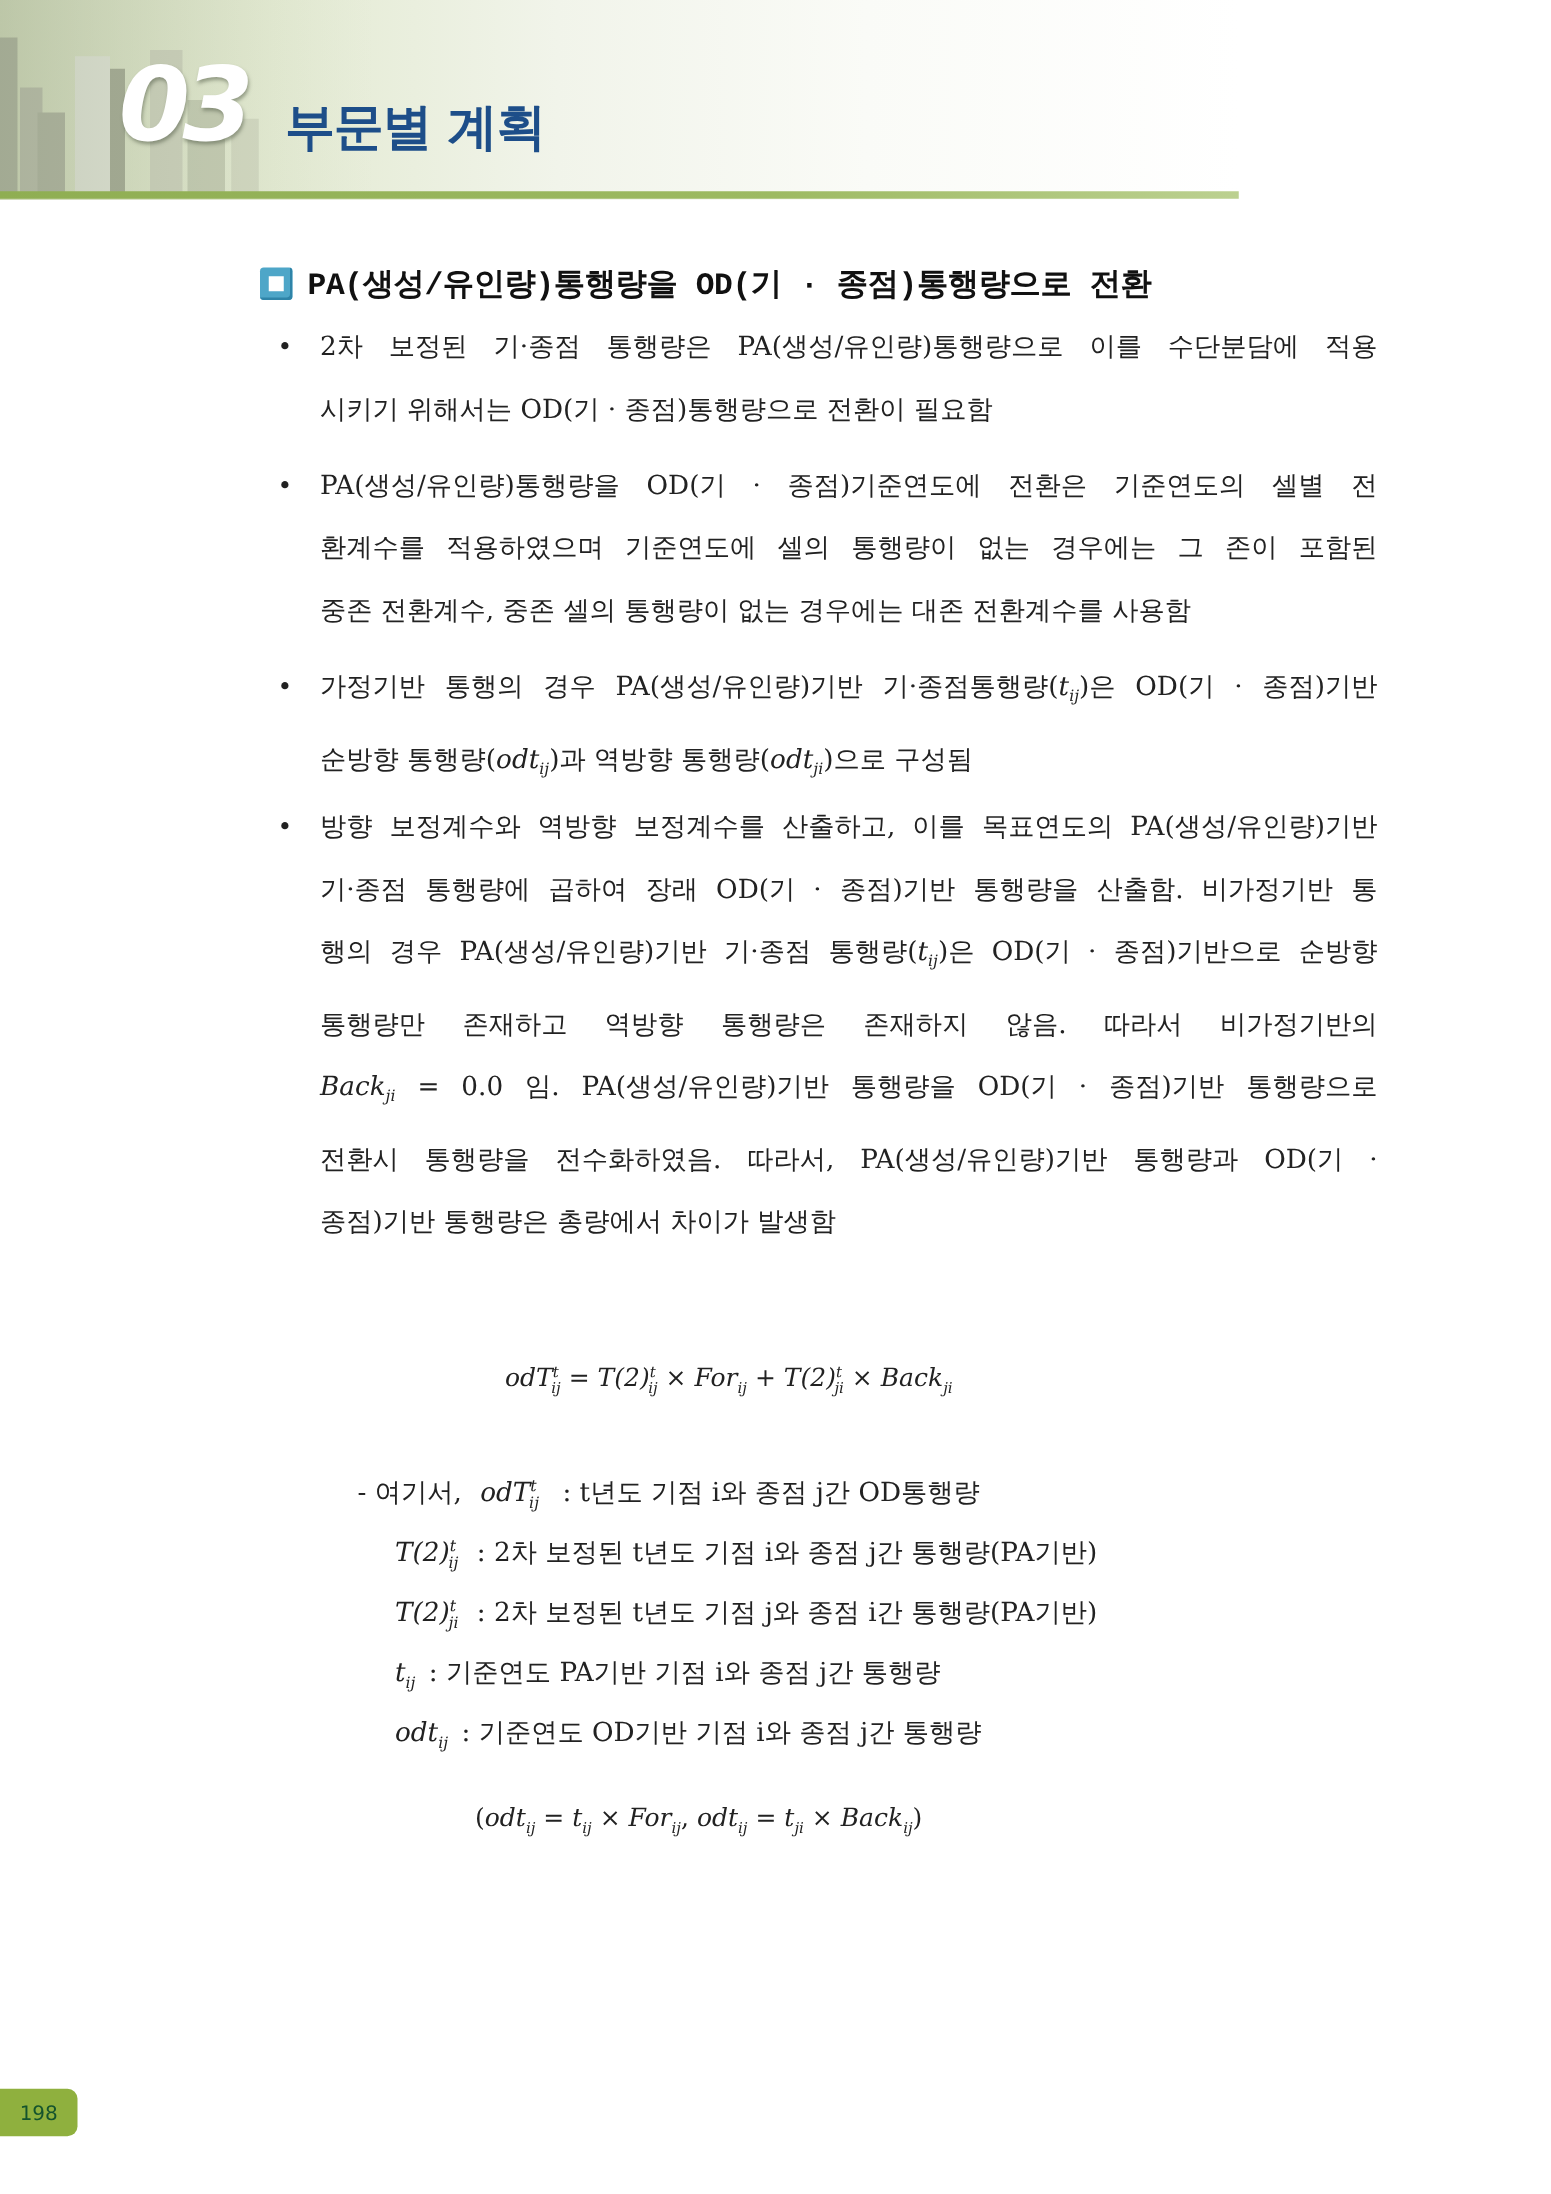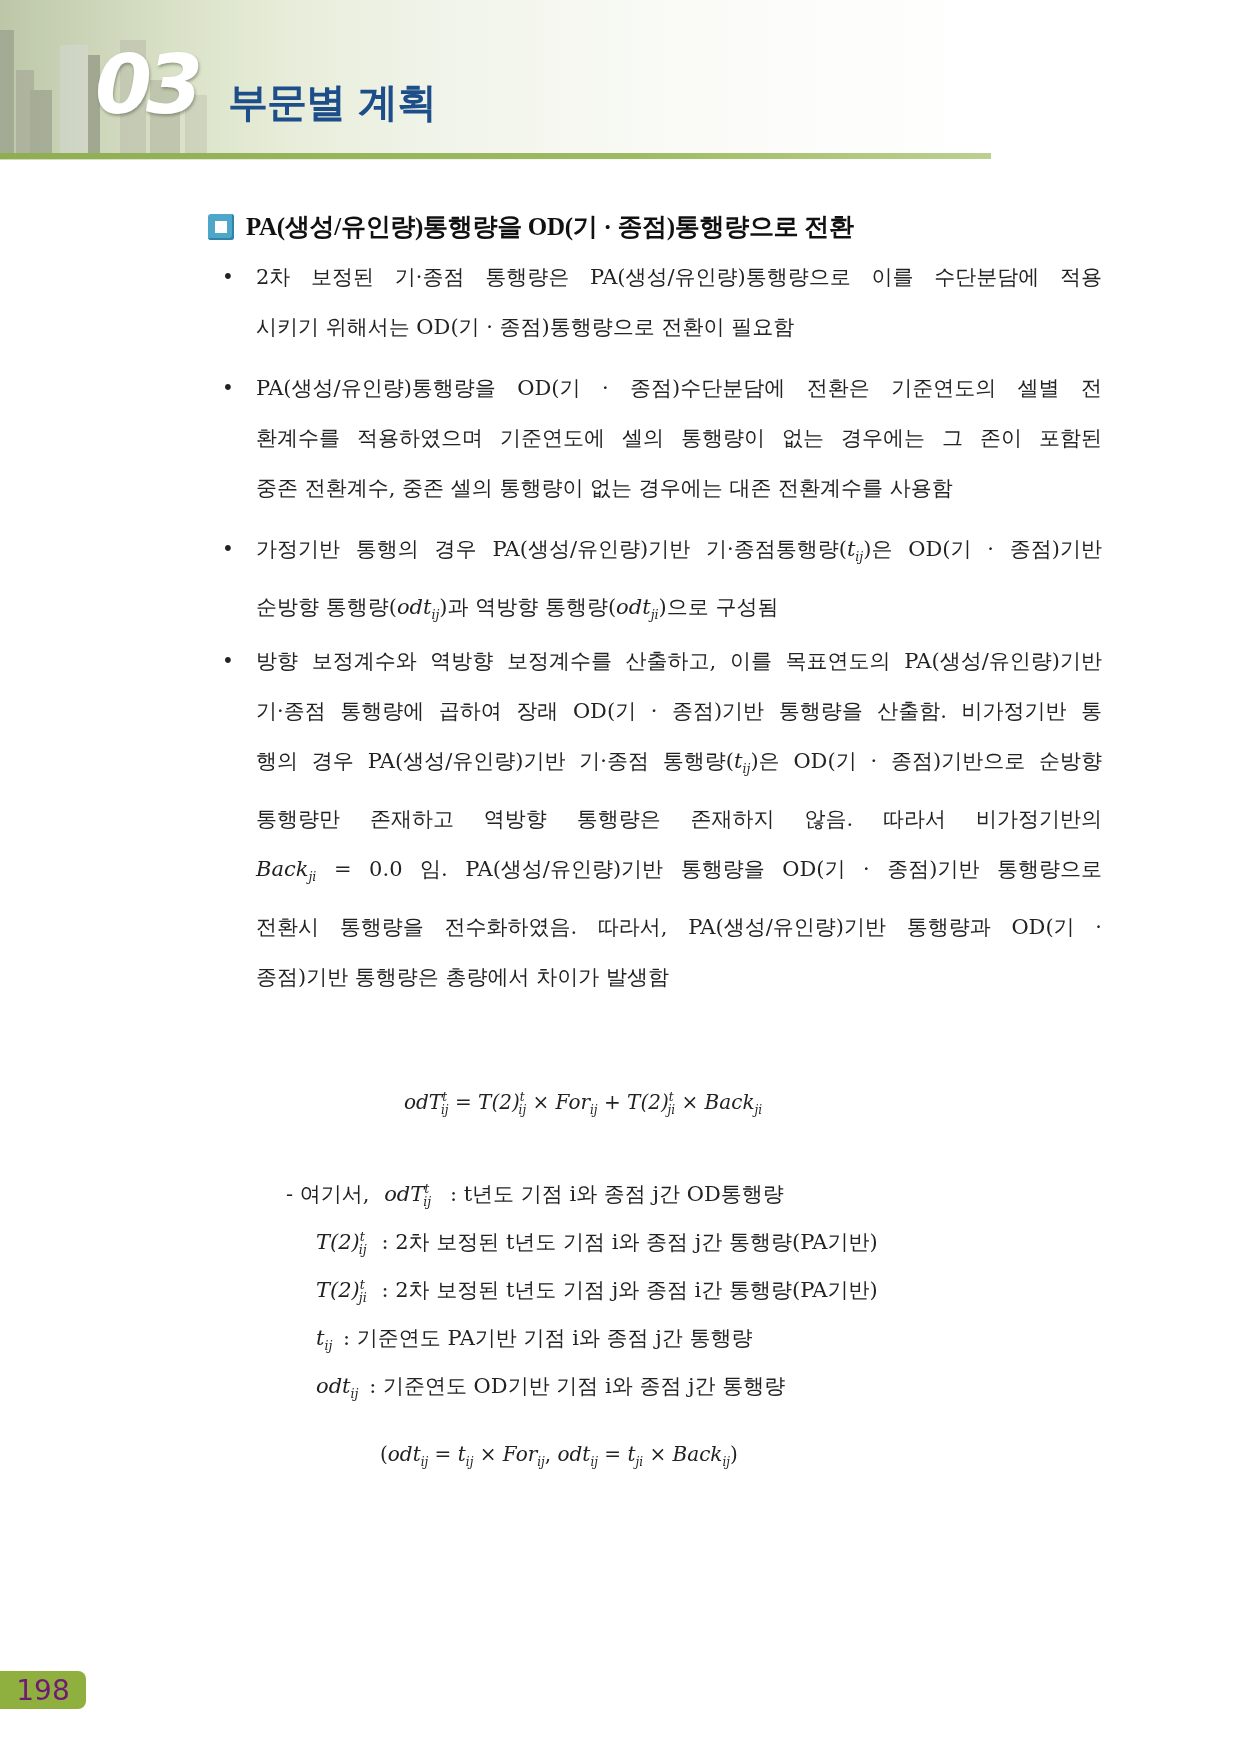--- a/index.html
+++ b/index.html
@@ -33,21 +33,21 @@
     position:absolute; left:208px; top:210px;
     display:flex; align-items:center;
   }
   .sq-icon {
     width:26px; height:26px; background:#4ea6c8; border-radius:3px;
     display:flex; align-items:center; justify-content:center; margin-right:12px;
     box-shadow: inset -2px -2px 0 #2f84a8;
   }
   .sq-icon span { width:12px; height:12px; background:#fff; display:block; }
   .section-heading .txt {
-    font-family:Liberation Serif, serif; font-weight:bold;
+    font-family:Liberation Mono, monospace; font-weight:bold;
     font-size:25px; color:#111; letter-spacing:-0.3px;
   }
   .bullet {
     position:absolute; left:222px; width:880px;
     font-size:21px; line-height:50px; color:#222;
   }
   .bullet .dot {
     position:absolute; left:0; top:0; font-size:20px;
   }
   .bullet .lines { margin-left:34px; }
@@ -56,23 +56,23 @@
   .math { font-family:"DejaVu Serif", serif; font-style:italic; }
   .math sub, .math sup { font-size:0.6em; }
   .eq-main {
     position:absolute; left:404px; top:1090px;
     font-size:20px; color:#222;
   }
   .defs { position:absolute; left:286px; top:1180px; font-size:21px; color:#222; }
   .def-row { position:absolute; white-space:nowrap; }
   .eq-paren { position:absolute; left:380px; top:1442px; font-size:20px; color:#222; white-space:nowrap; }
   .page-num {
-    position:absolute; left:0; top:1671px; width:86px; height:38px;
+    position:absolute; left:0; top:1671px; width:62px; height:38px;
     background:#8fb03e; border-radius:0 8px 8px 0;
-    color:#701a75; font-family:"DejaVu Sans", sans-serif; font-size:28px;
+    color:#14532d; font-family:"DejaVu Sans", sans-serif; font-size:16px;
     display:flex; align-items:center; justify-content:center;
   }
 </style>
 </head>
 <body>
 
 <div class="header">
   <svg class="skyline" viewBox="0 0 300 158" preserveAspectRatio="none">
     <defs>
       <linearGradient id="bg1" x1="0" y1="0" x2="1" y2="0">
@@ -106,21 +106,21 @@
   <span class="dot">•</span>
   <div class="lines">
     <span class="line">2차 보정된 기·종점 통행량은 PA(생성/유인량)통행량으로 이를 수단분담에 적용</span>
     <span class="line last">시키기 위해서는 OD(기 · 종점)통행량으로 전환이 필요함</span>
   </div>
 </div>
 
 <div class="bullet" style="top:363px;">
   <span class="dot">•</span>
   <div class="lines">
-    <span class="line">PA(생성/유인량)통행량을 OD(기 · 종점)수단분담에 전환은 기준연도의 셀별 전</span>
+    <span class="line">PA(생성/유인량)통행량을 OD(기 · 종점)기준연도에 전환은 기준연도의 셀별 전</span>
     <span class="line">환계수를 적용하였으며 기준연도에 셀의 통행량이 없는 경우에는 그 존이 포함된</span>
     <span class="line last">중존 전환계수, 중존 셀의 통행량이 없는 경우에는 대존 전환계수를 사용함</span>
   </div>
 </div>
 
 <div class="bullet" style="top:524px;">
   <span class="dot">•</span>
   <div class="lines">
     <span class="line"><span>가정기반 통행의 경우 PA(생성/유인량)기반 기·종점통행량(</span><span class="math"><span>t</span><sub>ij</sub></span><span>)은 OD(기 · 종점)기반</span></span>
     <span class="line last"><span>순방향 통행량(</span><span class="math"><span>odt</span><sub>ij</sub></span><span>)과 역방향 통행량(</span><span class="math"><span>odt</span><sub>ji</sub></span><span>)으로 구성됨</span></span>

